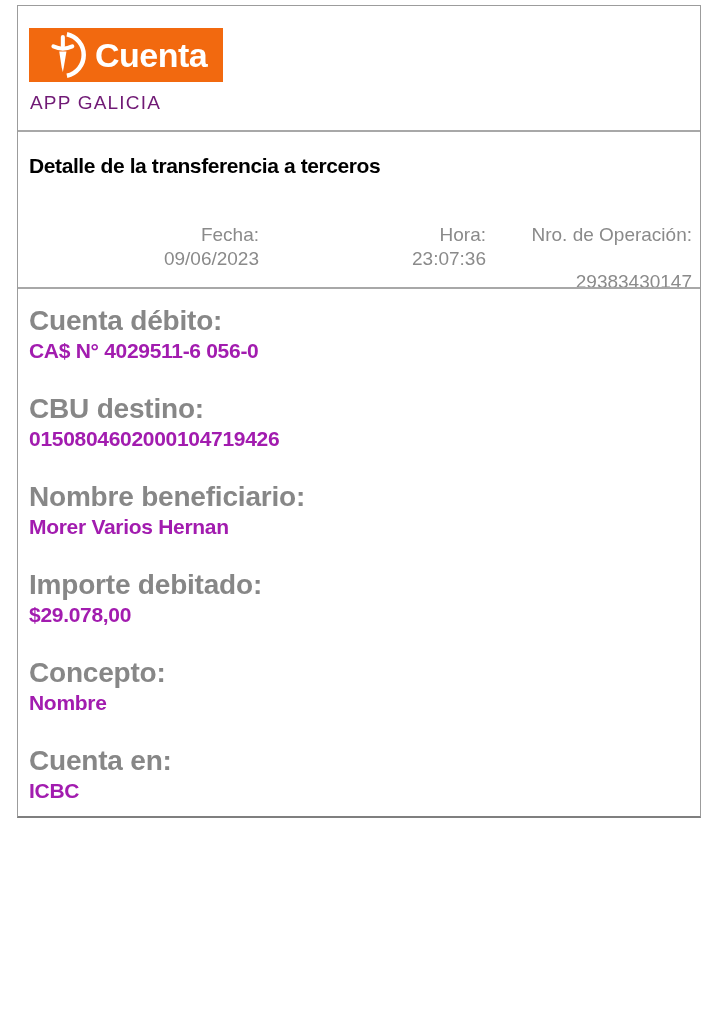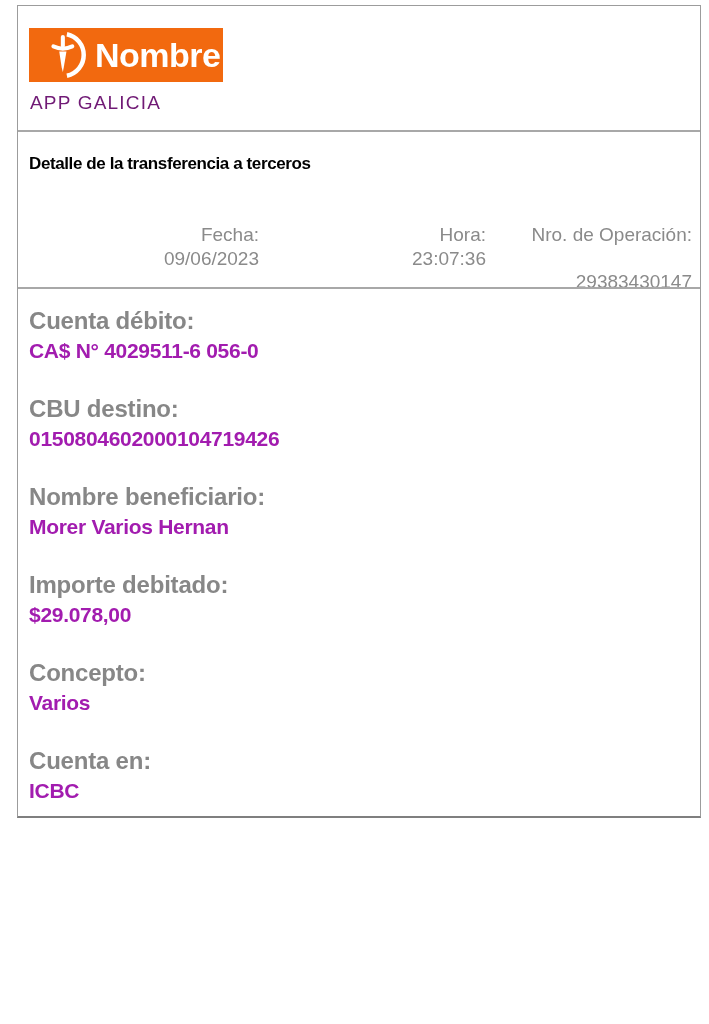--- a/index.html
+++ b/index.html
@@ -67,21 +67,21 @@
     right: 0;
     height: 2px;
     background: #a8a8a8;
   }
   .divider-1 { top: 124px; }
   .divider-2 { top: 281px; }
   .doc-title {
     position: absolute;
     left: 11px;
     top: 148px;
-    font-size: 17px;
+    font-size: 21px;
     font-weight: bold;
     color: #000000;
     letter-spacing: -0.4px;
     white-space: nowrap;
   }
   
   .meta-row {
     position: absolute;
     left: 11px;
     right: 8px;
@@ -100,21 +100,21 @@
   .meta-col-hora .meta-value { padding-left: 4px; }
   
   .fields {
     position: absolute;
     left: 11px;
     right: 8px;
     top: 303px;
   }
   .field-group { margin-bottom: 33px; }
   .field-label {
-    font-size: 24px;
+    font-size: 28px;
     font-weight: bold;
     color: #878787;
     line-height: 24px;
     letter-spacing: -0.2px;
     white-space: nowrap;
   }
   .field-value {
     font-size: 21px;
     font-weight: bold;
     color: #a21caf;
@@ -134,21 +134,21 @@
       <svg class="logo-emblem" viewBox="0 0 60 60" xmlns="http://www.w3.org/2000/svg">
 
         <path d="M31 7 A 23.5 23.5 0 0 1 31 53" fill="none" stroke="#ffffff" stroke-width="5"></path>
 
         <path d="M26.5 10 L26.5 20" fill="none" stroke="#ffffff" stroke-width="4.5" stroke-linecap="round"></path>
 
         <path d="M16 20.5 Q26.5 25.5 37 20.5" fill="none" stroke="#ffffff" stroke-width="4.5" stroke-linecap="round"></path>
 
         <polygon points="22.5,26 30.5,26 27.5,44 26.5,49 25.2,44" fill="#ffffff"></polygon>
       </svg>
-      <div class="logo-wordmark">Nombre</div>
+      <div class="logo-wordmark">Cuenta</div>
     </div>
 
     <div class="app-name">APP GALICIA</div>
 
     <div class="divider divider-1"></div>
 
     <div class="doc-title">Detalle de la transferencia a terceros</div>
 
     <div class="meta-row">
       <div class="meta-col meta-col-fecha">
@@ -184,21 +184,21 @@
         <div class="field-value">Morer Varios Hernan</div>
       </div>
 
       <div class="field-group">
         <div class="field-label">Importe debitado:</div>
         <div class="field-value">$29.078,00</div>
       </div>
 
       <div class="field-group">
         <div class="field-label">Concepto:</div>
-        <div class="field-value">Varios</div>
+        <div class="field-value">Nombre</div>
       </div>
 
       <div class="field-group">
         <div class="field-label">Cuenta en:</div>
         <div class="field-value">ICBC</div>
       </div>
 
     </div>
   </div>
 </div>

